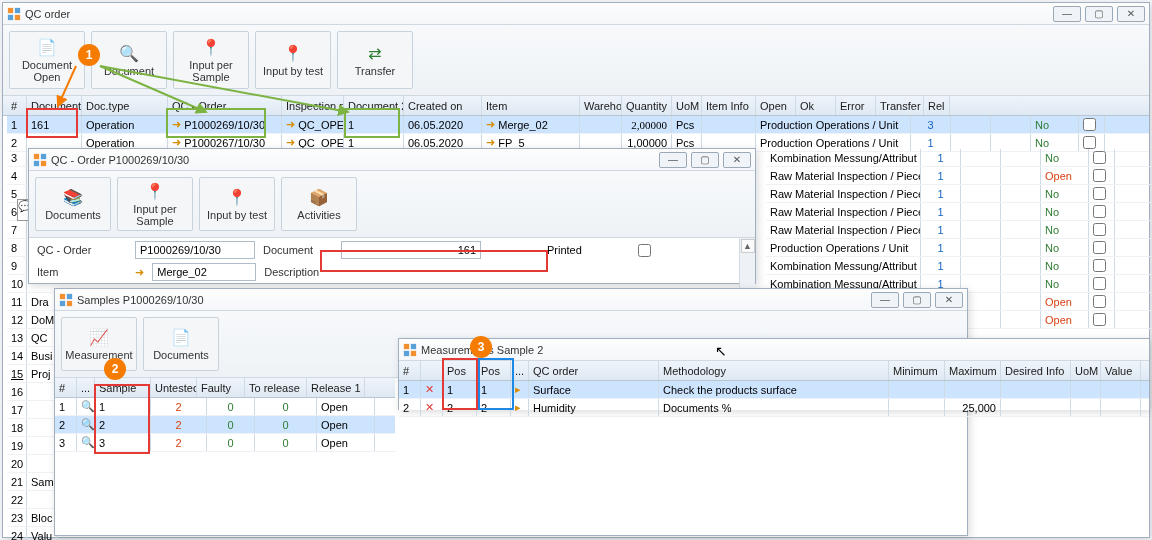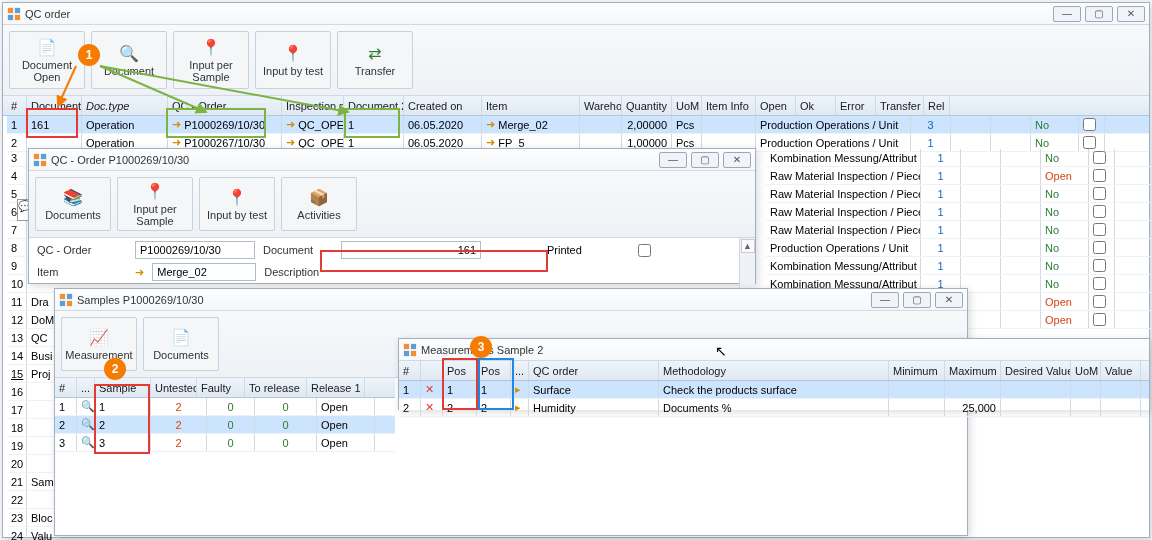--- a/index.html
+++ b/index.html
@@ -82,21 +82,21 @@
       </div>
     <div class="tbtn">
         <span class="ticon" style="color:#2e7d32;">⇄</span>
         <span>Transfer</span>
       </div>
   </div>
 
   <div class="gridhead" style="padding-left:4px;">
     <div class="gh" style="width:20px;">#</div>
     <div class="gh" style="width:55px;">Document</div>
-    <div class="gh" style="width:86px;font-style:italic;">Doc.type</div>
+    <div class="gh" style="width:86px;">Doc.type</div>
     <div class="gh" style="width:114px;">QC - Order</div>
     <div class="gh" style="width:62px;">Inspection p</div>
     <div class="gh" style="width:60px;">Document 2</div>
     <div class="gh" style="width:78px;">Created on</div>
     <div class="gh" style="width:98px;">Item</div>
     <div class="gh" style="width:42px;">Warehouse</div>
     <div class="gh" style="width:50px;">Quantity</div>
     <div class="gh" style="width:30px;">UoM</div>
     <div class="gh" style="width:54px;">Item Info</div>
     <div class="gh" style="width:40px;">Open</div>
@@ -110,21 +110,21 @@
     <div class="gridrow selected">
       <div class="gc" style="width:20px;">1</div>
       <div class="gc" style="width:55px;">161</div>
       <div class="gc" style="width:86px;">Operation</div>
       <div class="gc" style="width:114px;"><span style="color:#d88c00;">➜</span>&nbsp;<span>P1000269/10/30</span></div>
       <div class="gc" style="width:62px;"><span style="color:#d88c00;">➜</span>&nbsp;<span>QC_OPE</span></div>
       <div class="gc" style="width:60px;">1</div>
       <div class="gc" style="width:78px;">06.05.2020</div>
       <div class="gc" style="width:98px;"><span style="color:#d88c00;">➜</span>&nbsp;<span>Merge_02</span></div>
       <div class="gc" style="width:42px;"></div>
-      <div class="gc" style="width:50px; justify-content:flex-end;">2,00000</div>
+      <div class="gc" style="width:50px; justify-content:flex-end;font-family:Liberation Serif, serif;">2,00000</div>
       <div class="gc" style="width:30px;">Pcs</div>
       <div class="gc" style="width:54px;"></div>
       <div class="gc" style="width:155px;">Production Operations / Unit</div>
       <div class="gc blue" style="width:40px; justify-content:center;">3</div>
       <div class="gc" style="width:40px;"></div>
         <div class="gc" style="width:40px;"></div>
       <div class="gc statusno" style="width:48px;">No</div>
       <div class="gc" style="width:26px;">
           <input type="checkbox" style="">
         </div>
@@ -476,21 +476,21 @@
   <div class="gridhead">
     <div class="gh" style="width:22px;">#</div>
     <div class="gh" style="width:22px;"></div>
     <div class="gh" style="width:34px;">Pos</div>
     <div class="gh" style="width:34px;">Pos</div>
     <div class="gh" style="width:18px;">...</div>
     <div class="gh" style="width:130px;">QC order</div>
     <div class="gh" style="width:230px;">Methodology</div>
     <div class="gh" style="width:56px;">Minimum</div>
     <div class="gh" style="width:56px;">Maximum</div>
-    <div class="gh" style="width:70px;">Desired Value</div>
+    <div class="gh" style="width:70px;">Desired Info</div>
     <div class="gh" style="width:30px;">UoM</div>
     <div class="gh" style="width:40px;">Value</div>
   </div>
   <div>
     <div class="gridrow selected">
       <div class="gc" style="width:22px;">1</div>
       <div class="gc" style="width:22px;color:#e53935;">✕</div>
       <div class="gc" style="width:34px;">1</div>
       <div class="gc" style="width:34px;">1</div>
       <div class="gc" style="width:18px;color:#d88c00;">▸</div>

